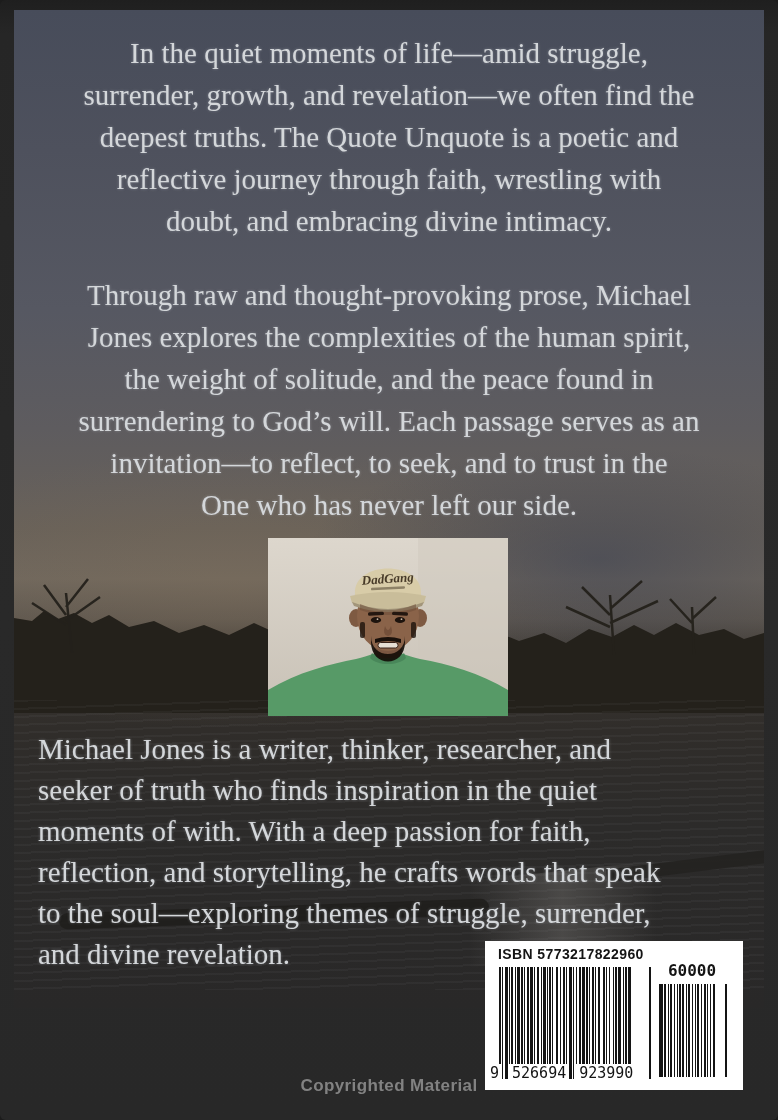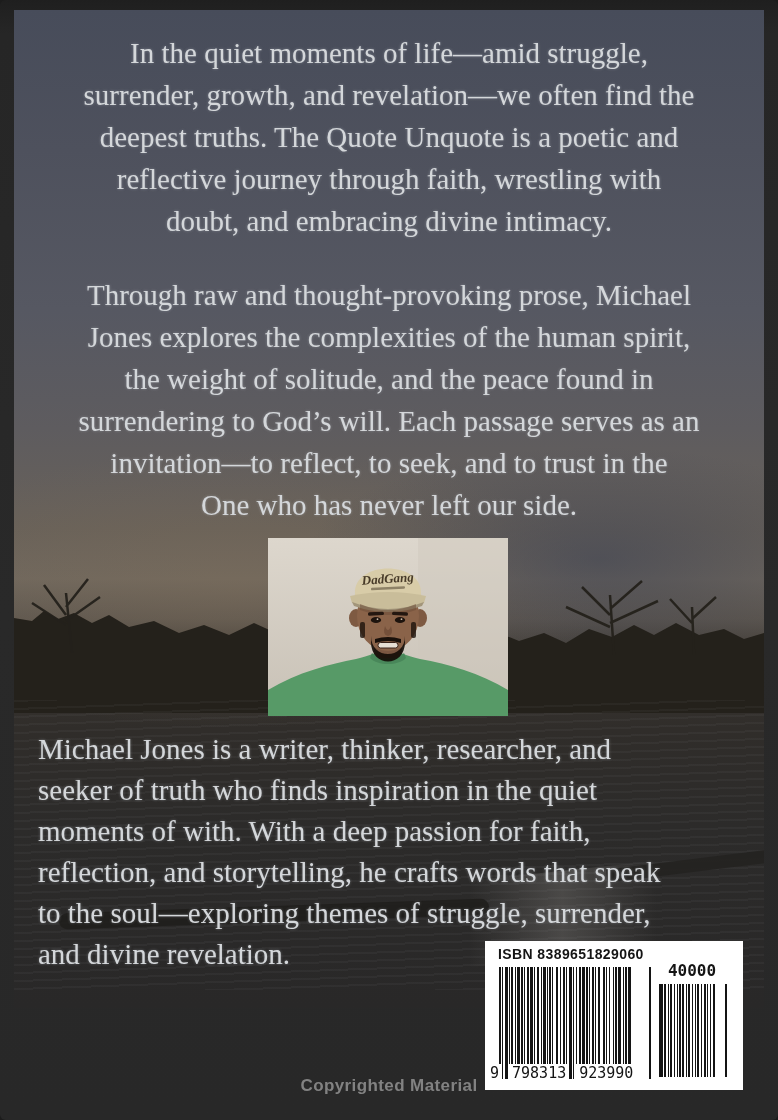--- a/index.html
+++ b/index.html
@@ -145,25 +145,25 @@
 
     <div class="txt bio">Michael Jones is a writer, thinker, researcher, and
 seeker of truth who finds inspiration in the quiet
 moments of with. With a deep passion for faith,
 reflection, and storytelling, he crafts words that speak
 to the soul—exploring themes of struggle, surrender,
 and divine revelation.</div>
   </div>
 
   <div class="barcode-panel">
-    <div class="isbn-label">ISBN 8389651829060</div>
+    <div class="isbn-label">ISBN 5773217822960</div>
     <div class="ean-bars"><span style="display: inline-block; height: 100%; width: 2px; background: rgb(20, 20, 20);"></span><span style="display: inline-block; height: 100%; width: 1px; background: rgb(255, 255, 255);"></span><span style="display: inline-block; height: 100%; width: 1px; background: rgb(20, 20, 20);"></span><span style="display: inline-block; height: 100%; width: 2px; background: rgb(255, 255, 255);"></span><span style="display: inline-block; height: 100%; width: 3px; background: rgb(20, 20, 20);"></span><span style="display: inline-block; height: 100%; width: 1px; background: rgb(255, 255, 255);"></span><span style="display: inline-block; height: 100%; width: 1px; background: rgb(20, 20, 20);"></span><span style="display: inline-block; height: 100%; width: 1px; background: rgb(255, 255, 255);"></span><span style="display: inline-block; height: 100%; width: 2px; background: rgb(20, 20, 20);"></span><span style="display: inline-block; height: 100%; width: 2px; background: rgb(255, 255, 255);"></span><span style="display: inline-block; height: 100%; width: 1px; background: rgb(20, 20, 20);"></span><span style="display: inline-block; height: 100%; width: 1px; background: rgb(255, 255, 255);"></span><span style="display: inline-block; height: 100%; width: 3px; background: rgb(20, 20, 20);"></span><span style="display: inline-block; height: 100%; width: 1px; background: rgb(255, 255, 255);"></span><span style="display: inline-block; height: 100%; width: 2px; background: rgb(20, 20, 20);"></span><span style="display: inline-block; height: 100%; width: 1px; background: rgb(255, 255, 255);"></span><span style="display: inline-block; height: 100%; width: 1px; background: rgb(20, 20, 20);"></span><span style="display: inline-block; height: 100%; width: 2px; background: rgb(255, 255, 255);"></span><span style="display: inline-block; height: 100%; width: 2px; background: rgb(20, 20, 20);"></span><span style="display: inline-block; height: 100%; width: 1px; background: rgb(255, 255, 255);"></span><span style="display: inline-block; height: 100%; width: 3px; background: rgb(20, 20, 20);"></span><span style="display: inline-block; height: 100%; width: 1px; background: rgb(255, 255, 255);"></span><span style="display: inline-block; height: 100%; width: 1px; background: rgb(20, 20, 20);"></span><span style="display: inline-block; height: 100%; width: 2px; background: rgb(255, 255, 255);"></span><span style="display: inline-block; height: 100%; width: 2px; background: rgb(20, 20, 20);"></span><span style="display: inline-block; height: 100%; width: 2px; background: rgb(255, 255, 255);"></span><span style="display: inline-block; height: 100%; width: 1px; background: rgb(20, 20, 20);"></span><span style="display: inline-block; height: 100%; width: 1px; background: rgb(255, 255, 255);"></span><span style="display: inline-block; height: 100%; width: 3px; background: rgb(20, 20, 20);"></span><span style="display: inline-block; height: 100%; width: 1px; background: rgb(255, 255, 255);"></span><span style="display: inline-block; height: 100%; width: 1px; background: rgb(20, 20, 20);"></span><span style="display: inline-block; height: 100%; width: 1px; background: rgb(255, 255, 255);"></span><span style="display: inline-block; height: 100%; width: 2px; background: rgb(20, 20, 20);"></span><span style="display: inline-block; height: 100%; width: 1px; background: rgb(255, 255, 255);"></span><span style="display: inline-block; height: 100%; width: 1px; background: rgb(20, 20, 20);"></span><span style="display: inline-block; height: 100%; width: 3px; background: rgb(255, 255, 255);"></span><span style="display: inline-block; height: 100%; width: 2px; background: rgb(20, 20, 20);"></span><span style="display: inline-block; height: 100%; width: 2px; background: rgb(255, 255, 255);"></span><span style="display: inline-block; height: 100%; width: 1px; background: rgb(20, 20, 20);"></span><span style="display: inline-block; height: 100%; width: 2px; background: rgb(255, 255, 255);"></span><span style="display: inline-block; height: 100%; width: 2px; background: rgb(20, 20, 20);"></span><span style="display: inline-block; height: 100%; width: 1px; background: rgb(255, 255, 255);"></span><span style="display: inline-block; height: 100%; width: 1px; background: rgb(20, 20, 20);"></span><span style="display: inline-block; height: 100%; width: 2px; background: rgb(255, 255, 255);"></span><span style="display: inline-block; height: 100%; width: 3px; background: rgb(20, 20, 20);"></span><span style="display: inline-block; height: 100%; width: 1px; background: rgb(255, 255, 255);"></span><span style="display: inline-block; height: 100%; width: 1px; background: rgb(20, 20, 20);"></span><span style="display: inline-block; height: 100%; width: 2px; background: rgb(255, 255, 255);"></span><span style="display: inline-block; height: 100%; width: 1px; background: rgb(20, 20, 20);"></span><span style="display: inline-block; height: 100%; width: 2px; background: rgb(255, 255, 255);"></span><span style="display: inline-block; height: 100%; width: 2px; background: rgb(20, 20, 20);"></span><span style="display: inline-block; height: 100%; width: 1px; background: rgb(255, 255, 255);"></span><span style="display: inline-block; height: 100%; width: 3px; background: rgb(20, 20, 20);"></span><span style="display: inline-block; height: 100%; width: 1px; background: rgb(255, 255, 255);"></span><span style="display: inline-block; height: 100%; width: 2px; background: rgb(20, 20, 20);"></span><span style="display: inline-block; height: 100%; width: 1px; background: rgb(255, 255, 255);"></span><span style="display: inline-block; height: 100%; width: 1px; background: rgb(20, 20, 20);"></span><span style="display: inline-block; height: 100%; width: 2px; background: rgb(255, 255, 255);"></span><span style="display: inline-block; height: 100%; width: 2px; background: rgb(20, 20, 20);"></span><span style="display: inline-block; height: 100%; width: 1px; background: rgb(255, 255, 255);"></span><span style="display: inline-block; height: 100%; width: 1px; background: rgb(20, 20, 20);"></span><span style="display: inline-block; height: 100%; width: 2px; background: rgb(255, 255, 255);"></span><span style="display: inline-block; height: 100%; width: 2px; background: rgb(20, 20, 20);"></span><span style="display: inline-block; height: 100%; width: 3px; background: rgb(255, 255, 255);"></span><span style="display: inline-block; height: 100%; width: 2px; background: rgb(20, 20, 20);"></span><span style="display: inline-block; height: 100%; width: 1px; background: rgb(255, 255, 255);"></span><span style="display: inline-block; height: 100%; width: 1px; background: rgb(20, 20, 20);"></span><span style="display: inline-block; height: 100%; width: 2px; background: rgb(255, 255, 255);"></span><span style="display: inline-block; height: 100%; width: 1px; background: rgb(20, 20, 20);"></span><span style="display: inline-block; height: 100%; width: 3px; background: rgb(255, 255, 255);"></span><span style="display: inline-block; height: 100%; width: 1px; background: rgb(20, 20, 20);"></span><span style="display: inline-block; height: 100%; width: 1px; background: rgb(255, 255, 255);"></span><span style="display: inline-block; height: 100%; width: 2px; background: rgb(20, 20, 20);"></span><span style="display: inline-block; height: 100%; width: 1px; background: rgb(255, 255, 255);"></span><span style="display: inline-block; height: 100%; width: 3px; background: rgb(20, 20, 20);"></span><span style="display: inline-block; height: 100%; width: 2px; background: rgb(255, 255, 255);"></span><span style="display: inline-block; height: 100%; width: 1px; background: rgb(20, 20, 20);"></span><span style="display: inline-block; height: 100%; width: 1px; background: rgb(255, 255, 255);"></span><span style="display: inline-block; height: 100%; width: 2px; background: rgb(20, 20, 20);"></span><span style="display: inline-block; height: 100%; width: 1px; background: rgb(255, 255, 255);"></span><span style="display: inline-block; height: 100%; width: 3px; background: rgb(20, 20, 20);"></span><span style="display: inline-block; height: 100%; width: 1px; background: rgb(255, 255, 255);"></span></div>
     <div class="ean-digits">
       <span>9</span>
-      <span>798313</span>
+      <span>526694</span>
       <span>923990</span>
     </div>
-    <div class="addon-code">40000</div>
+    <div class="addon-code">60000</div>
     <div class="addon-bars"><span style="display: inline-block; height: 100%; width: 2px; background: rgb(20, 20, 20);"></span><span style="display: inline-block; height: 100%; width: 1px; background: rgb(255, 255, 255);"></span><span style="display: inline-block; height: 100%; width: 2px; background: rgb(20, 20, 20);"></span><span style="display: inline-block; height: 100%; width: 2px; background: rgb(255, 255, 255);"></span><span style="display: inline-block; height: 100%; width: 1px; background: rgb(20, 20, 20);"></span><span style="display: inline-block; height: 100%; width: 1px; background: rgb(255, 255, 255);"></span><span style="display: inline-block; height: 100%; width: 2px; background: rgb(20, 20, 20);"></span><span style="display: inline-block; height: 100%; width: 2px; background: rgb(255, 255, 255);"></span><span style="display: inline-block; height: 100%; width: 1px; background: rgb(20, 20, 20);"></span><span style="display: inline-block; height: 100%; width: 2px; background: rgb(255, 255, 255);"></span><span style="display: inline-block; height: 100%; width: 1px; background: rgb(20, 20, 20);"></span><span style="display: inline-block; height: 100%; width: 1px; background: rgb(255, 255, 255);"></span><span style="display: inline-block; height: 100%; width: 2px; background: rgb(20, 20, 20);"></span><span style="display: inline-block; height: 100%; width: 1px; background: rgb(255, 255, 255);"></span><span style="display: inline-block; height: 100%; width: 2px; background: rgb(20, 20, 20);"></span><span style="display: inline-block; height: 100%; width: 2px; background: rgb(255, 255, 255);"></span><span style="display: inline-block; height: 100%; width: 1px; background: rgb(20, 20, 20);"></span><span style="display: inline-block; height: 100%; width: 1px; background: rgb(255, 255, 255);"></span><span style="display: inline-block; height: 100%; width: 2px; background: rgb(20, 20, 20);"></span><span style="display: inline-block; height: 100%; width: 2px; background: rgb(255, 255, 255);"></span><span style="display: inline-block; height: 100%; width: 1px; background: rgb(20, 20, 20);"></span><span style="display: inline-block; height: 100%; width: 2px; background: rgb(255, 255, 255);"></span><span style="display: inline-block; height: 100%; width: 1px; background: rgb(20, 20, 20);"></span><span style="display: inline-block; height: 100%; width: 1px; background: rgb(255, 255, 255);"></span><span style="display: inline-block; height: 100%; width: 2px; background: rgb(20, 20, 20);"></span><span style="display: inline-block; height: 100%; width: 2px; background: rgb(255, 255, 255);"></span><span style="display: inline-block; height: 100%; width: 1px; background: rgb(20, 20, 20);"></span><span style="display: inline-block; height: 100%; width: 2px; background: rgb(255, 255, 255);"></span><span style="display: inline-block; height: 100%; width: 2px; background: rgb(20, 20, 20);"></span><span style="display: inline-block; height: 100%; width: 1px; background: rgb(255, 255, 255);"></span><span style="display: inline-block; height: 100%; width: 1px; background: rgb(20, 20, 20);"></span><span style="display: inline-block; height: 100%; width: 2px; background: rgb(255, 255, 255);"></span><span style="display: inline-block; height: 100%; width: 1px; background: rgb(20, 20, 20);"></span><span style="display: inline-block; height: 100%; width: 2px; background: rgb(255, 255, 255);"></span><span style="display: inline-block; height: 100%; width: 2px; background: rgb(20, 20, 20);"></span><span style="display: inline-block; height: 100%; width: 1px; background: rgb(255, 255, 255);"></span></div>
   </div>
 
   <div class="overlay-label overlay-bottom">Copyrighted Material</div>
 </div>
 
 </body></html>

